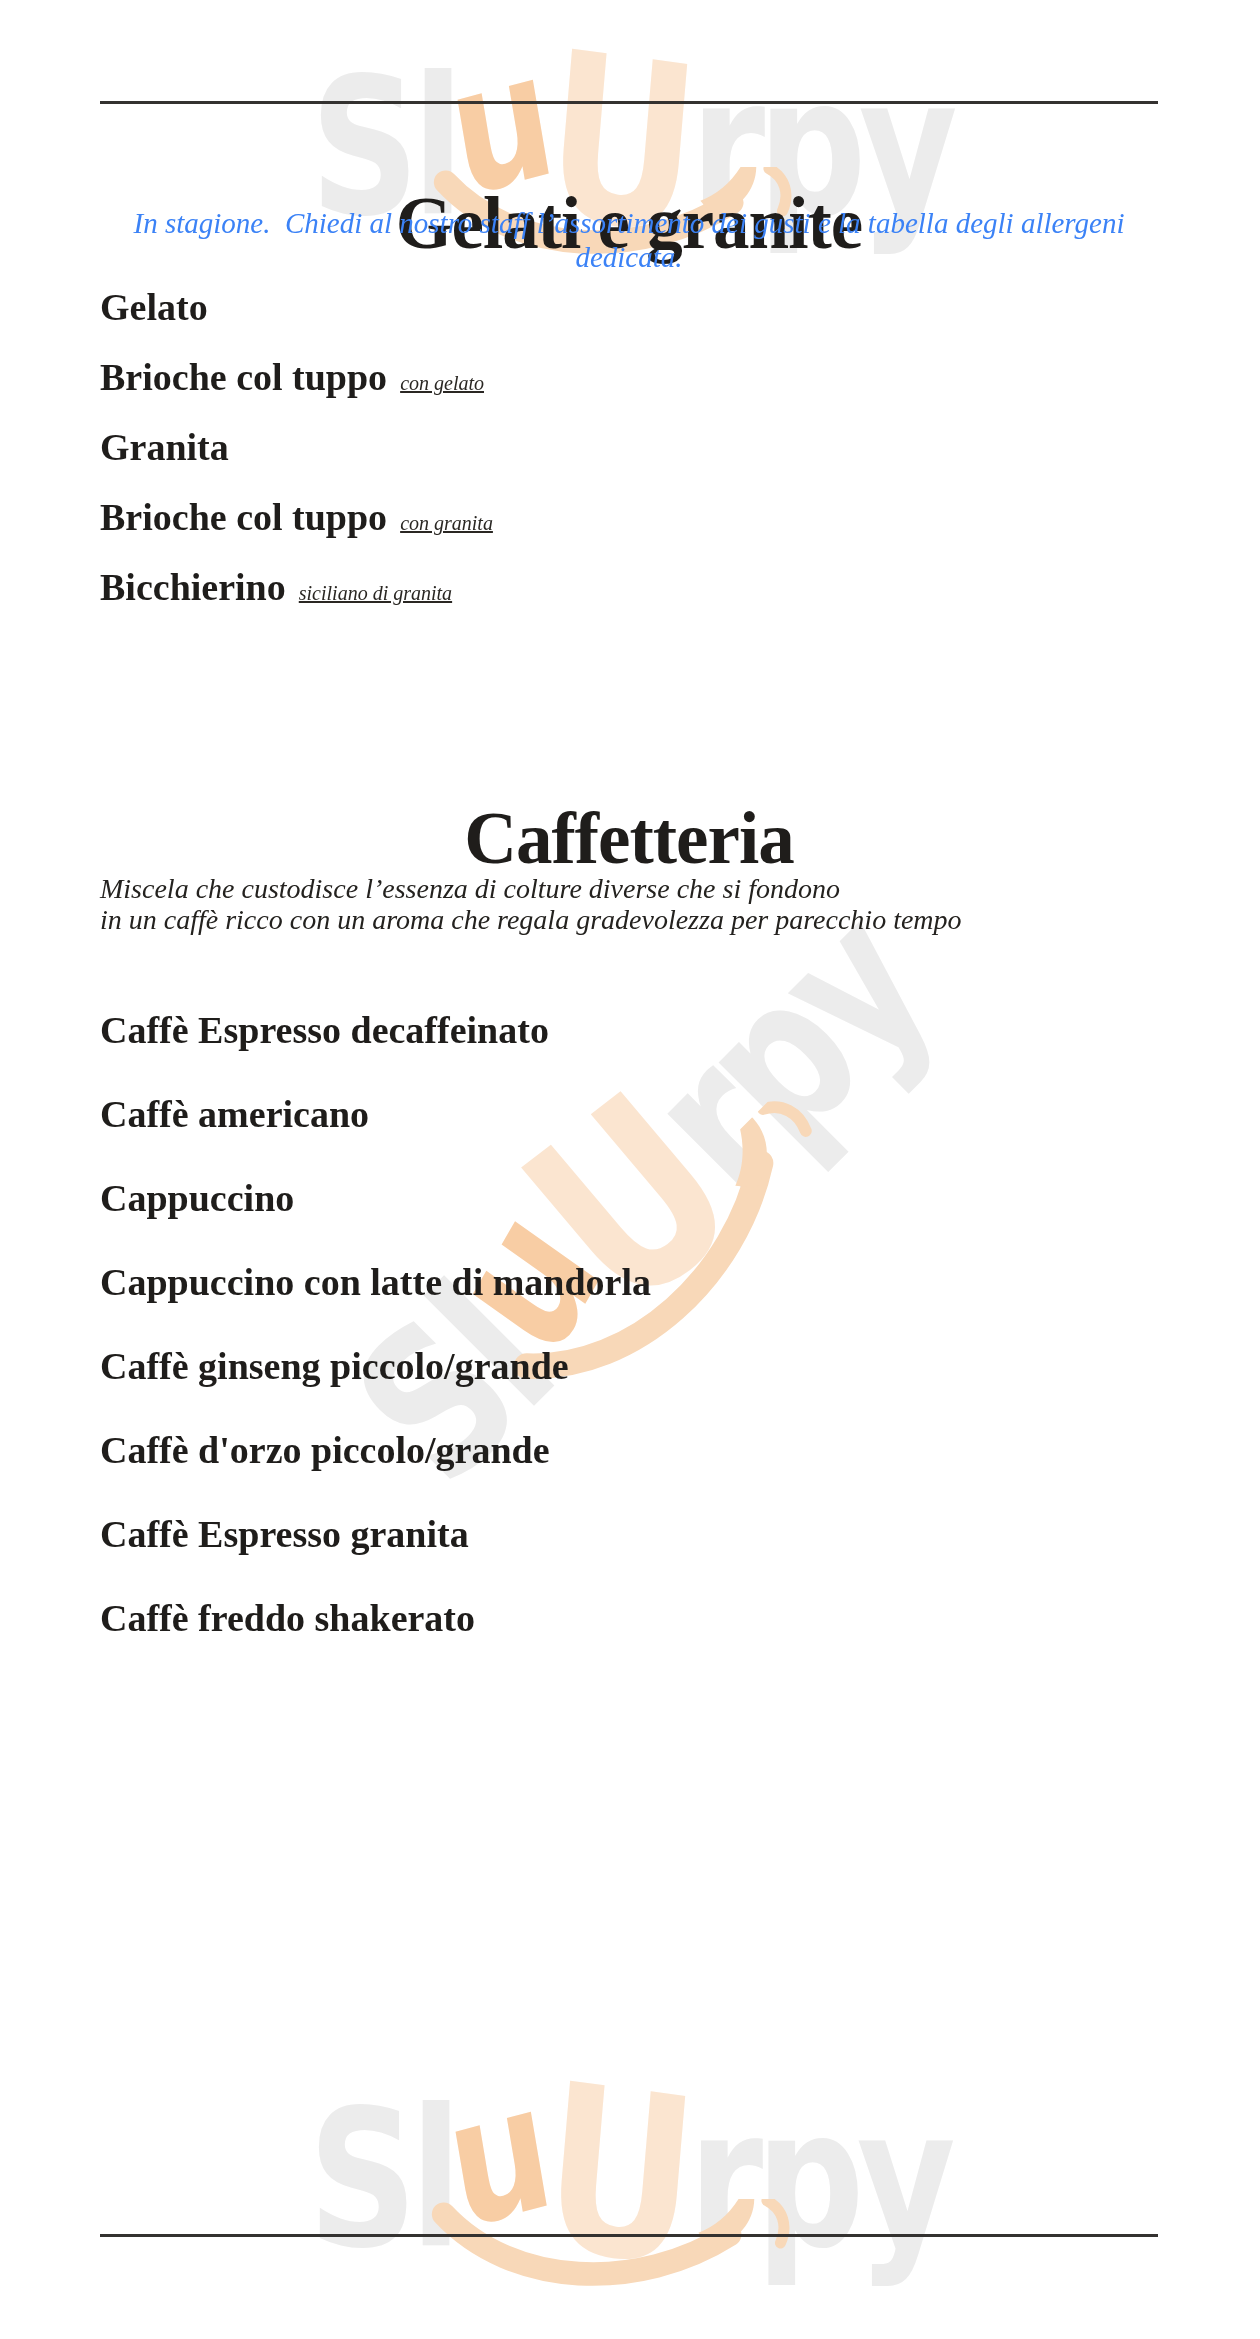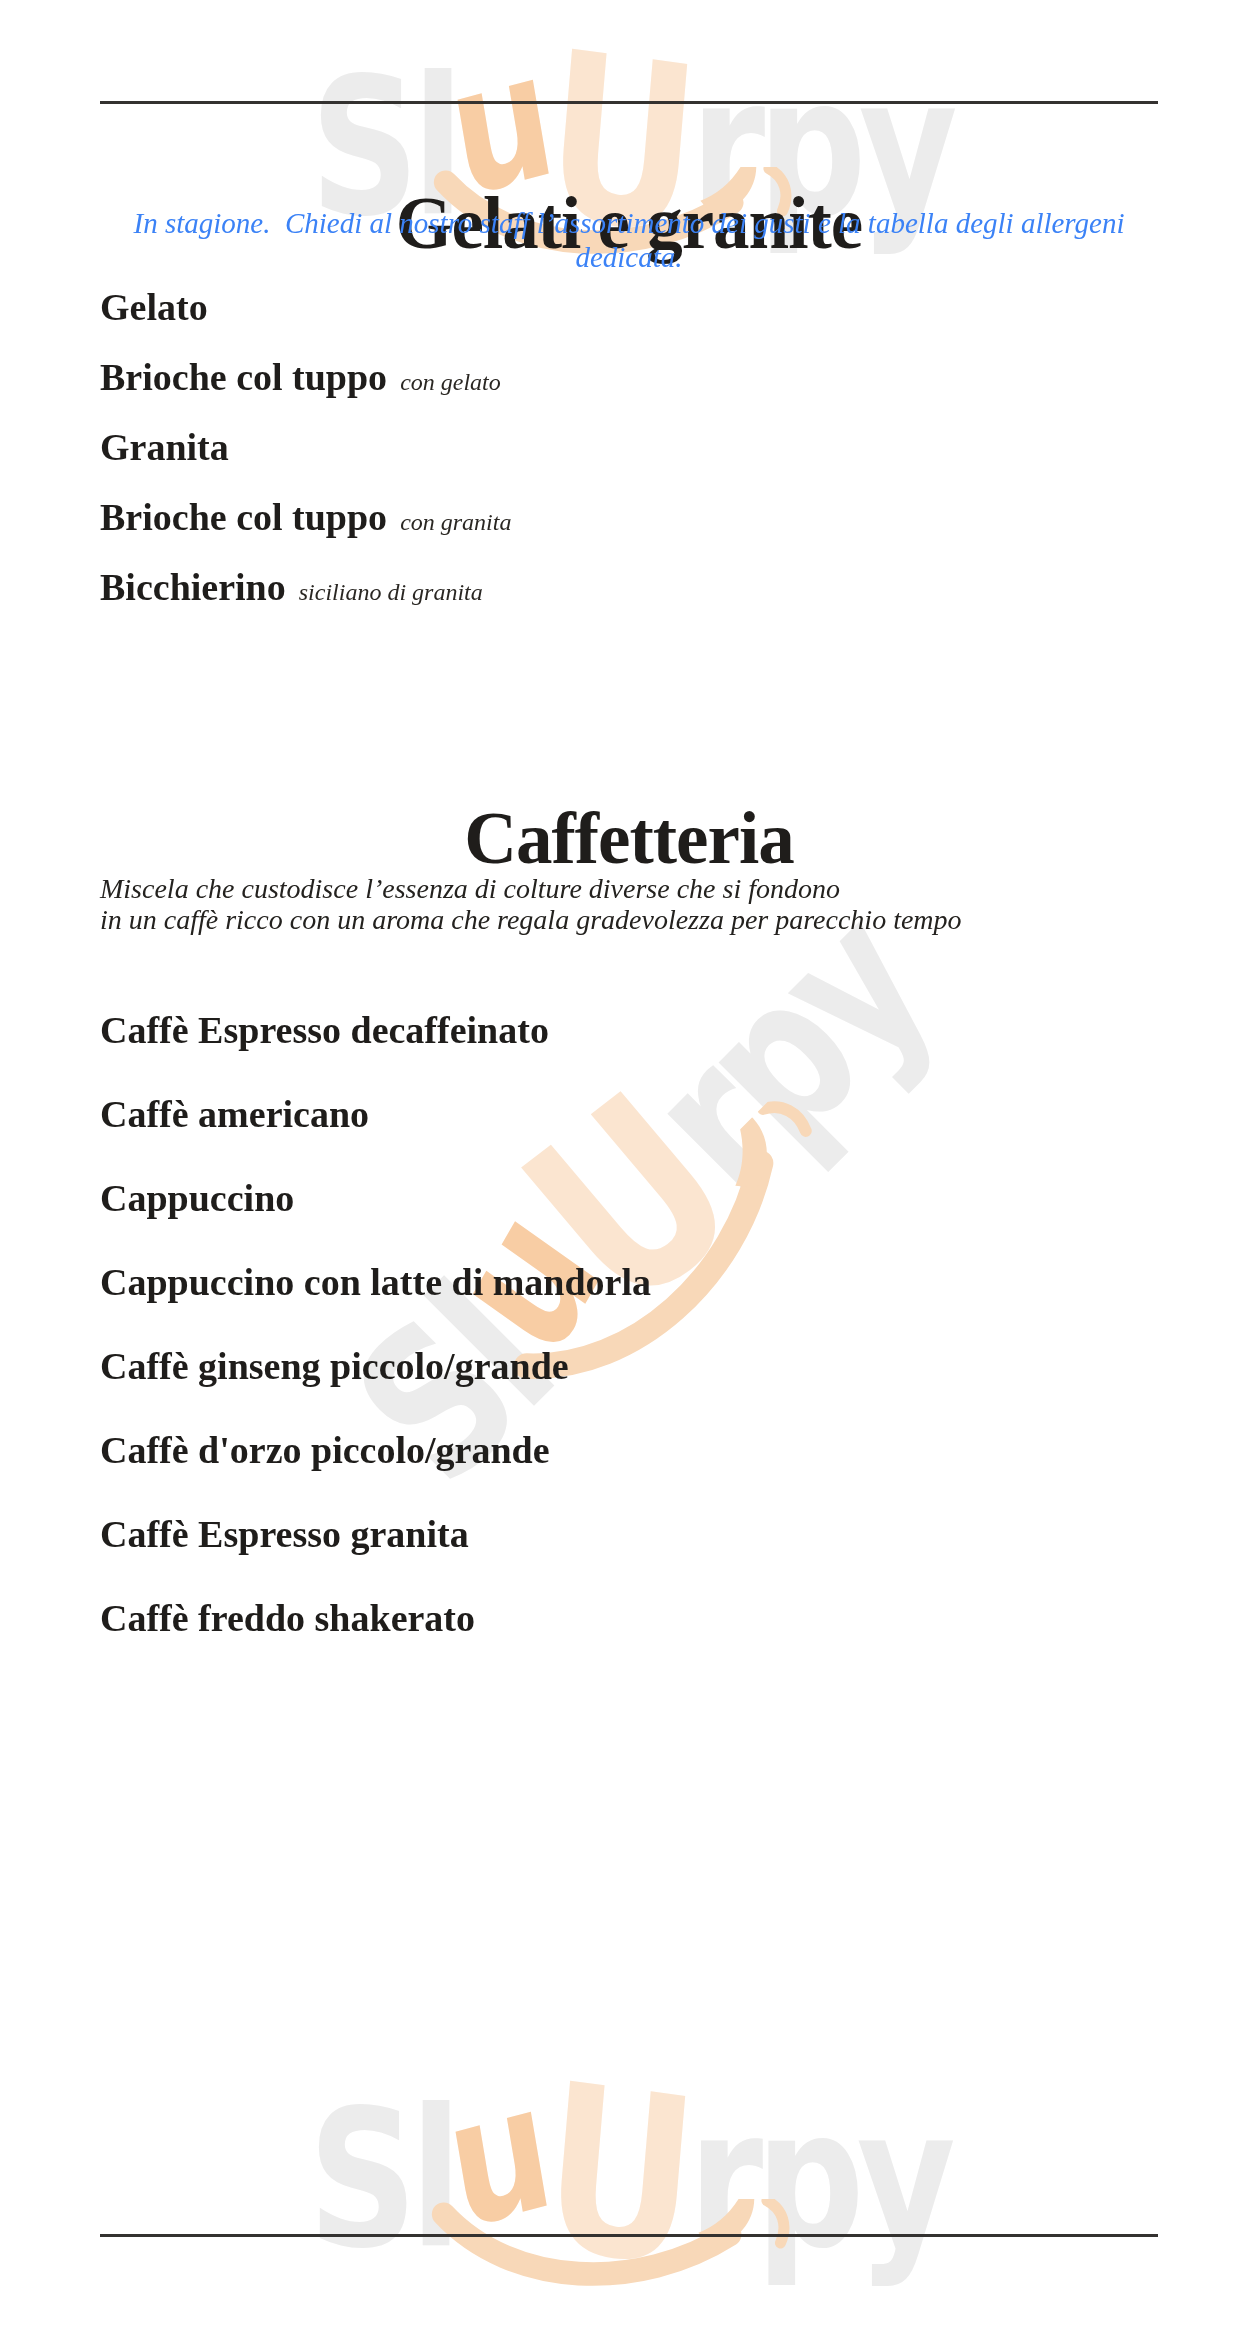--- a/index.html
+++ b/index.html
@@ -37,21 +37,21 @@
 
   .section-subtitle{position:absolute;left:90px;width:1078px;top:206px;text-align:center;
                     font-style:italic;font-size:29px;line-height:34px;color:#3b82f6;}
 
   .items{position:absolute;left:100px;width:1060px;}
   .items-gelati{top:276px;}
   .items-gelati .menu-item{line-height:62px;}
   .items-caffetteria{top:992px;}
   .items-caffetteria .menu-item{line-height:76px;}
   .item-name{font-weight:700;font-size:38px;}
-  .item-detail{font-style:italic;font-size:24px;margin-left:9px;color:#2a2723;}
+  .item-detail{font-style:italic;font-size:20px;margin-left:9px;color:#2a2723;text-decoration:underline;}
 
   .moak{position:absolute;left:100px;top:869px;width:1060px;}
   .moak .item-name{display:block;line-height:36px;}
   .moak-desc{font-style:italic;font-size:28px;line-height:31px;color:#24221f;margin-top:4px;}
 </style>
 </head>
 <body>
 
 <div class="page">
 

